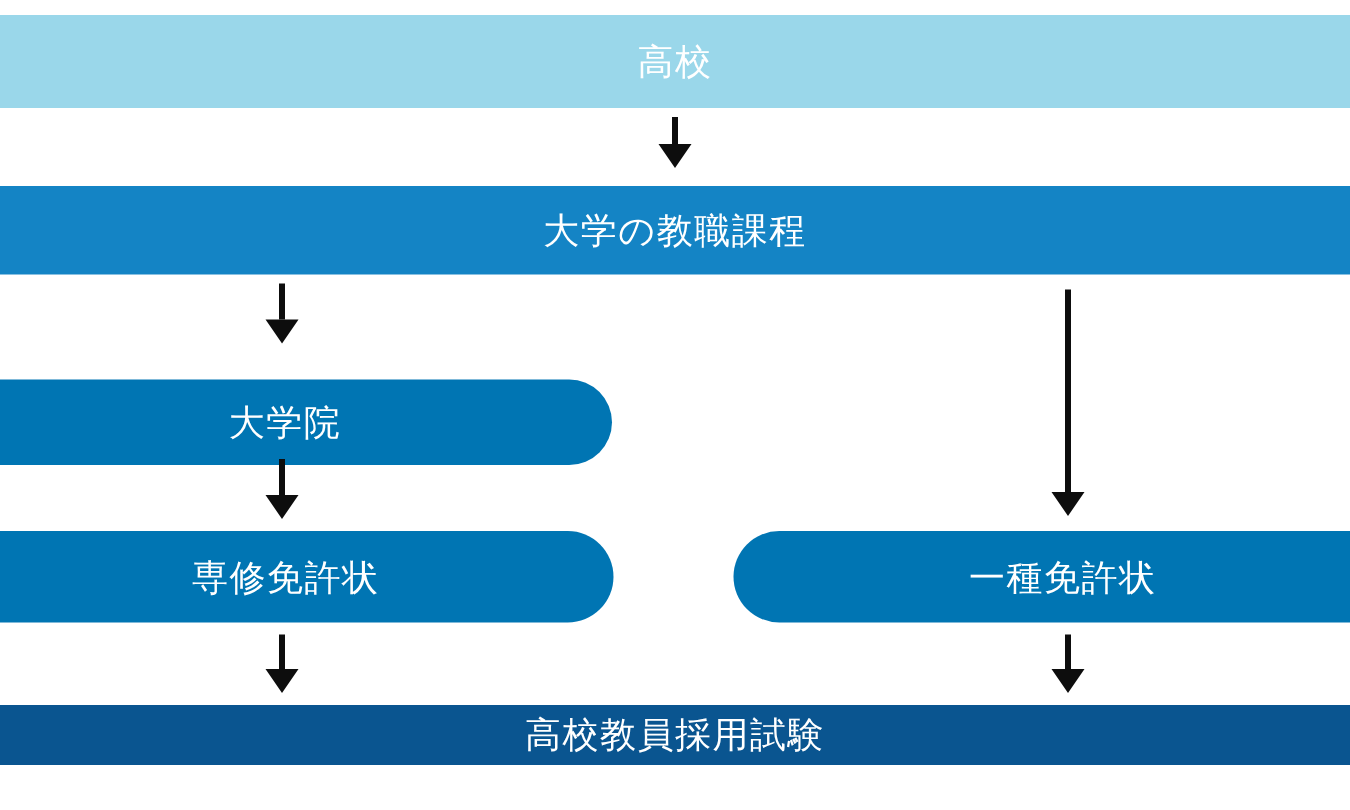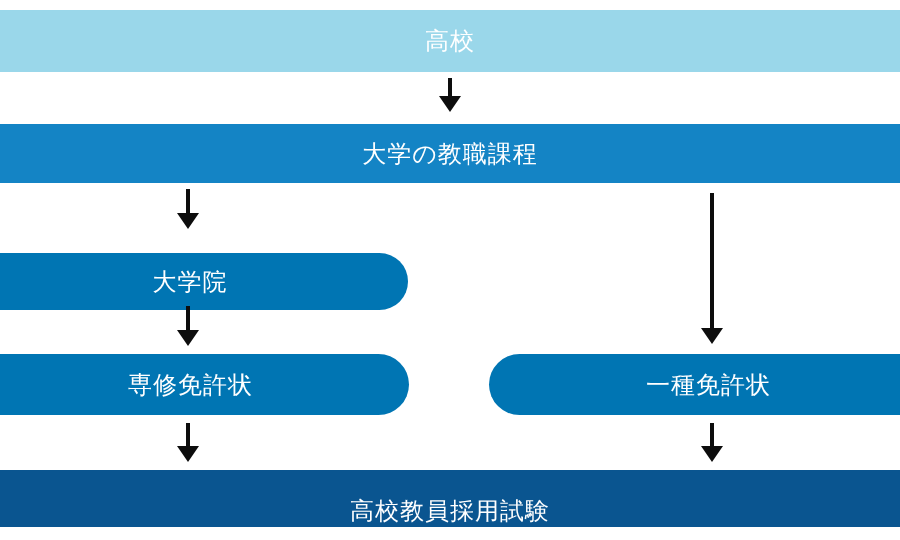--- a/index.html
+++ b/index.html
@@ -47,23 +47,22 @@
     border-radius: 0 31px 31px 0;
     padding-right: 28px;
   }
   .box-isshu {
     top: 354px; left: 489px; right: 0; height: 61px;
     background: var(--box-license, #0075B3);
     border-radius: 31px 0 0 31px;
     padding-left: 28px;
   }
   .bar-exam {
-    top: 470px; left: 0; right: 0; height: 57px;
+    top: 470px; left: 0; right: 0; height: 40px;
     background: var(--bar-exam, #0A5590);
-    align-items: flex-end;
   }
   .arrow {
     position: absolute;
     display: flex;
     flex-direction: column;
     align-items: center;
     transform: translateX(-50%);
   }
   .arrow .stem {
     width: 4px;

